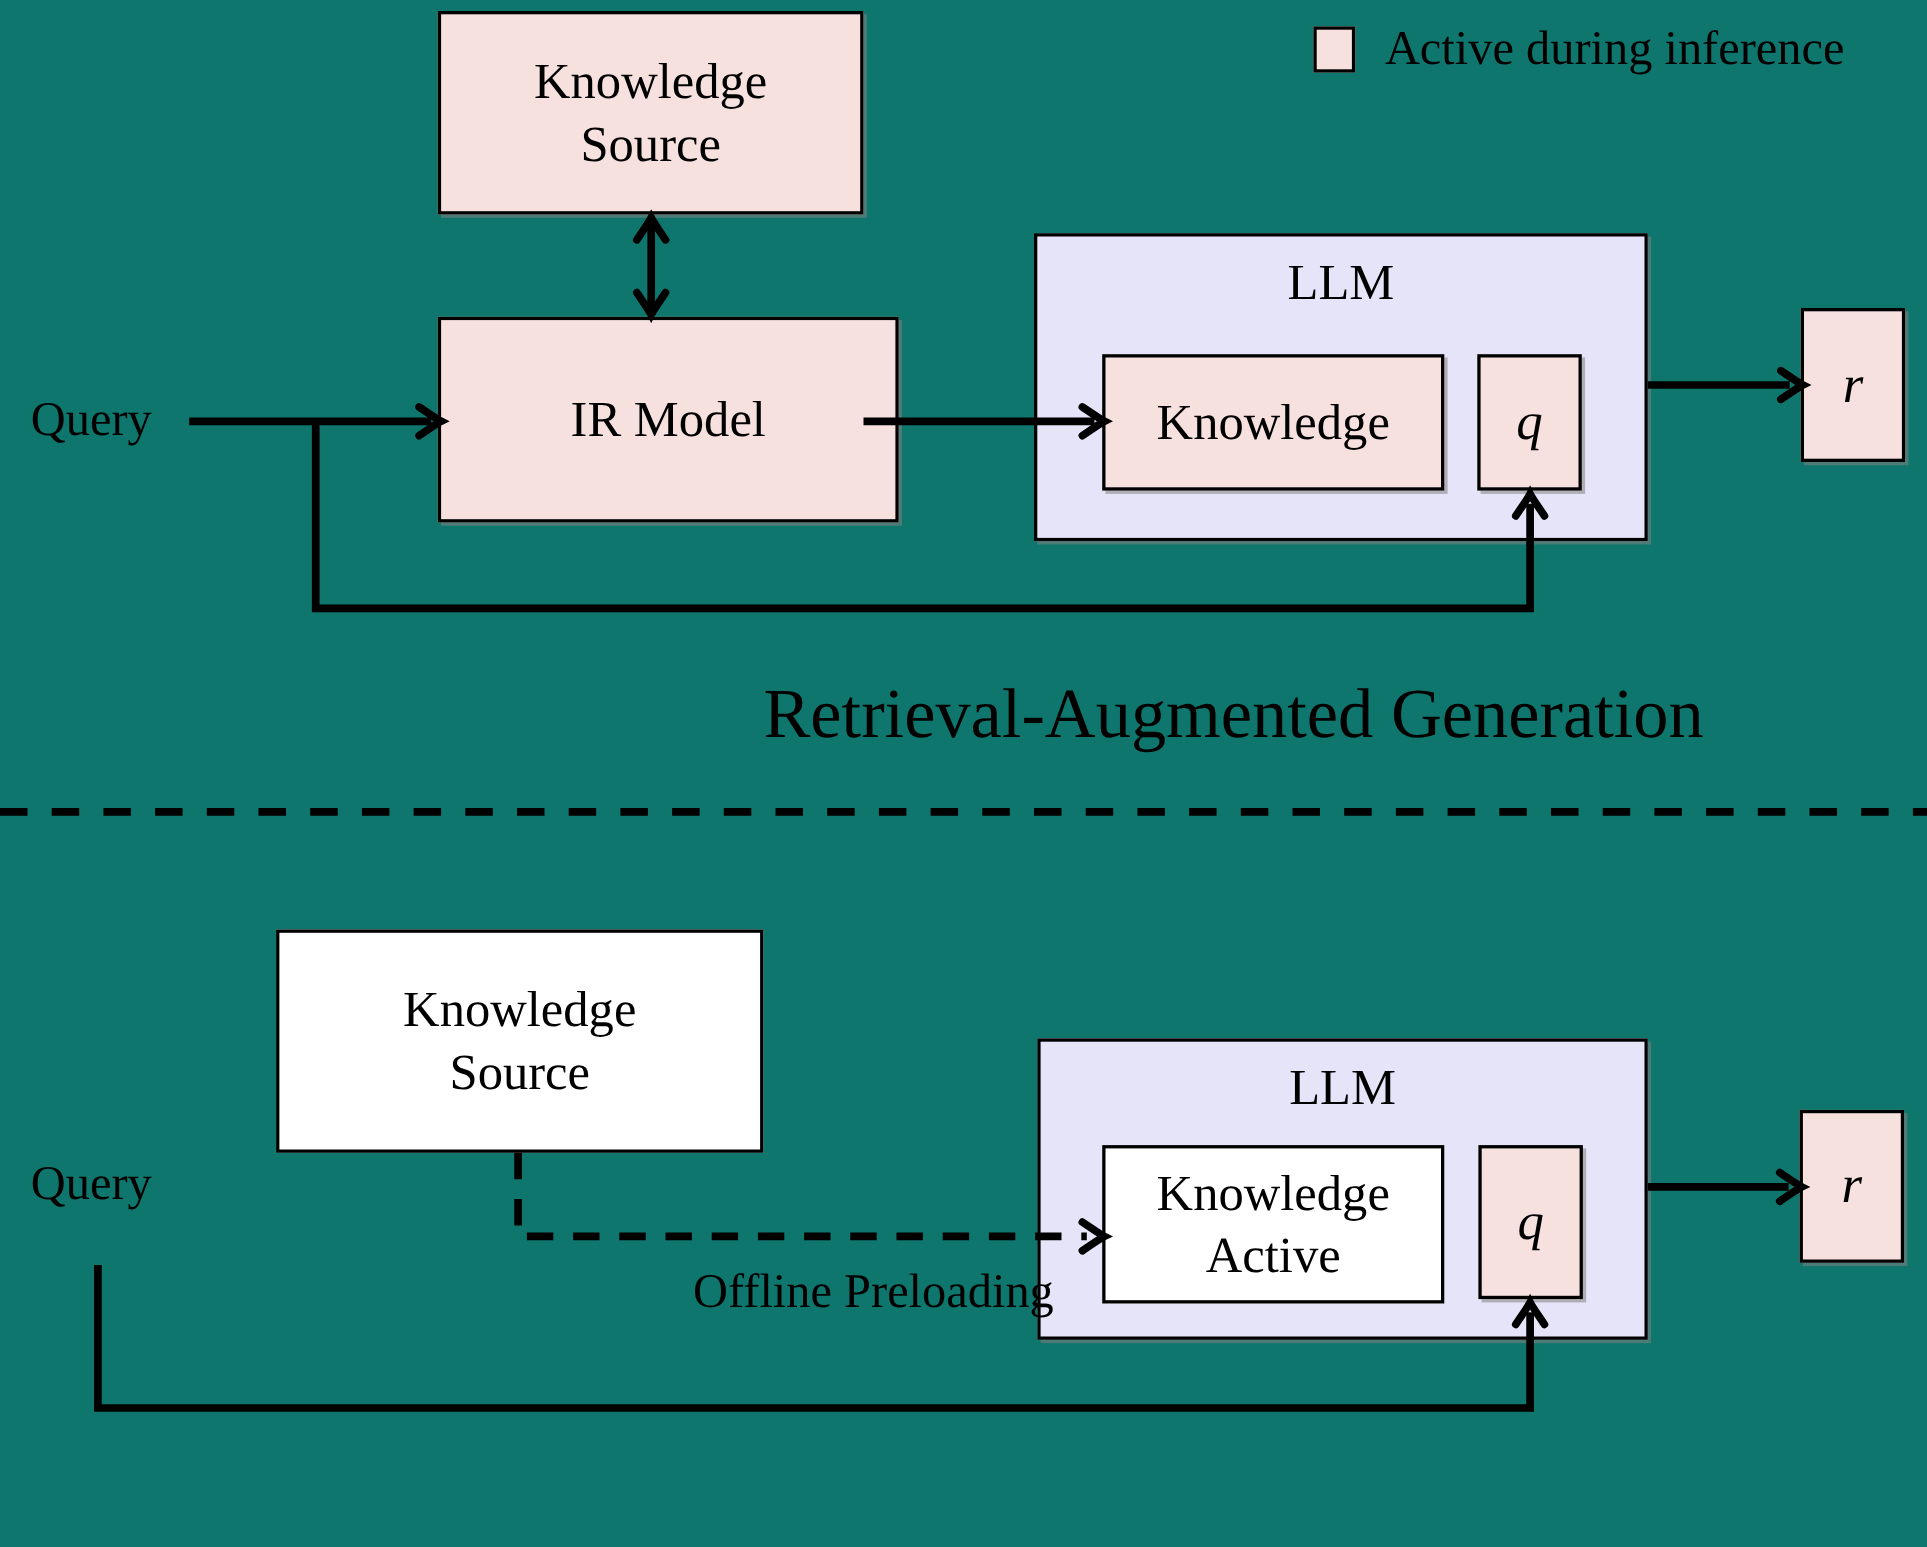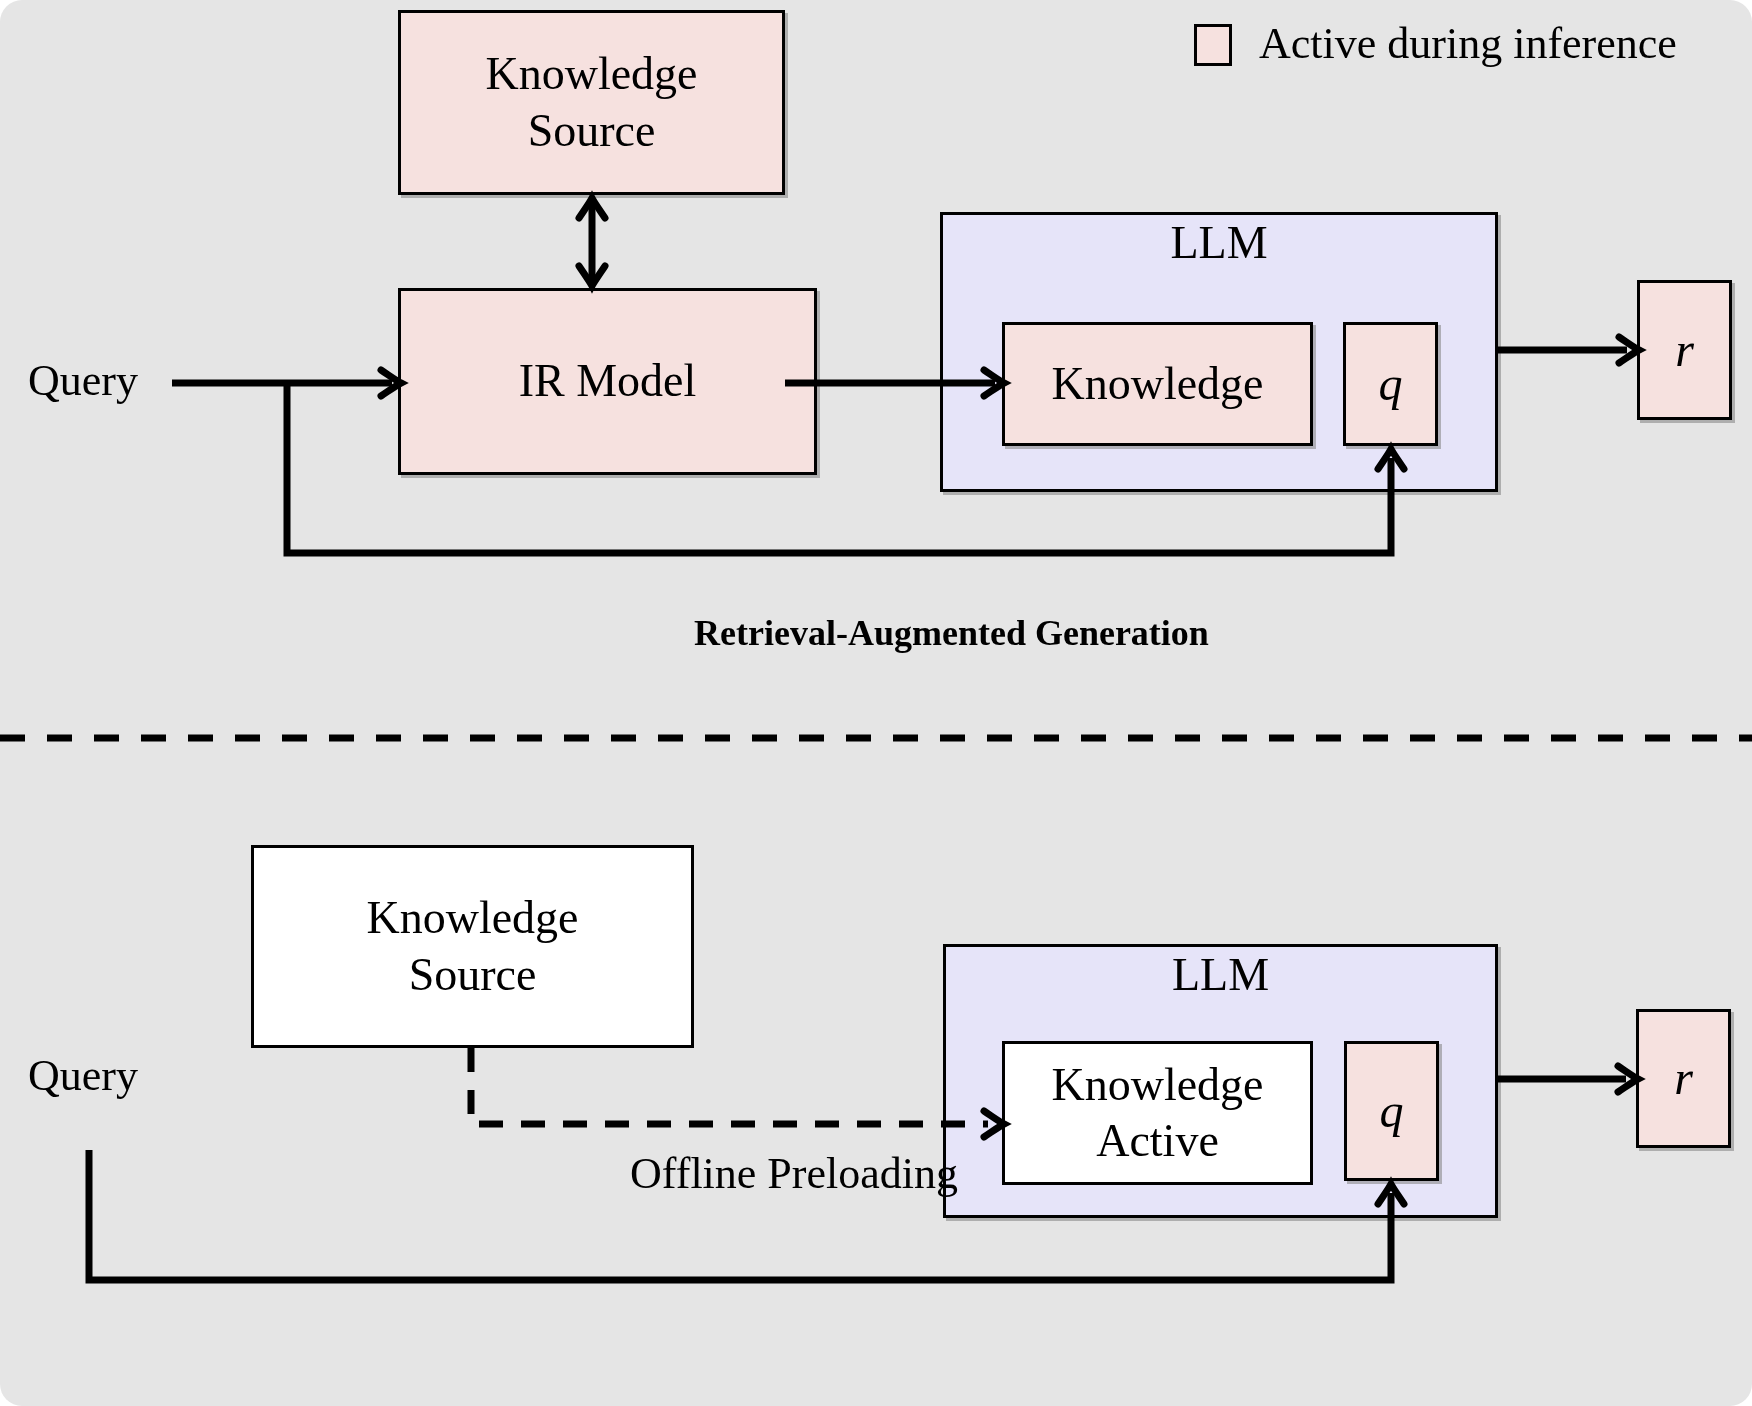--- a/index.html
+++ b/index.html
@@ -1,56 +1,54 @@
 <!DOCTYPE html>
 <html><head>
 <meta charset="utf-8">
 <style>
   html,body{margin:0;padding:0;background:#ffffff;}
   #canvas{
     position:relative;
     width:1752px;height:1406px;
-    background:#e5e5e5;
+    background:#0f766e;
     font-family:"Liberation Serif","DejaVu Serif",serif;
     color:#000;
     overflow:hidden;
-    border-radius:22px;
   }
   .box{
     position:absolute;
     border:3px solid #000;
     box-sizing:border-box;
     display:flex;
     flex-direction:column;
     align-items:center;
     justify-content:center;
     text-align:center;
     font-size:46px;
     line-height:1.22;
     z-index:1;
   }
   .fill-active{background:#f6e1df;box-shadow:3px 3px 0 rgba(130,130,130,.55);}
   .fill-llm{background:#e6e4f9;box-shadow:3px 3px 0 rgba(130,130,130,.55);}
   .fill-plain{background:#ffffff;}
   .llm-outer{justify-content:flex-start;}
-  .llm-title{font-size:46px;}
+  .llm-title{margin-top:14px;font-size:46px;}
   .token{font-style:italic;font-size:48px;}
   .freetext{
     position:absolute;
     font-size:44px;
     line-height:1.2;
     z-index:3;
     white-space:nowrap;
   }
   .caption{
     position:absolute;
-    font-size:36px;
+    font-size:64px;
     z-index:3;
     white-space:nowrap;
-    font-weight:bold;
   }
   #connectors{
     position:absolute;left:0;top:0;width:1752px;height:1406px;
     z-index:2;pointer-events:none;
   }
   .legend-swatch{
     position:absolute;
     left:1194px;top:24px;width:38px;height:42px;
     background:#f6e1df;border:3px solid #000;box-sizing:border-box;
     z-index:3;

